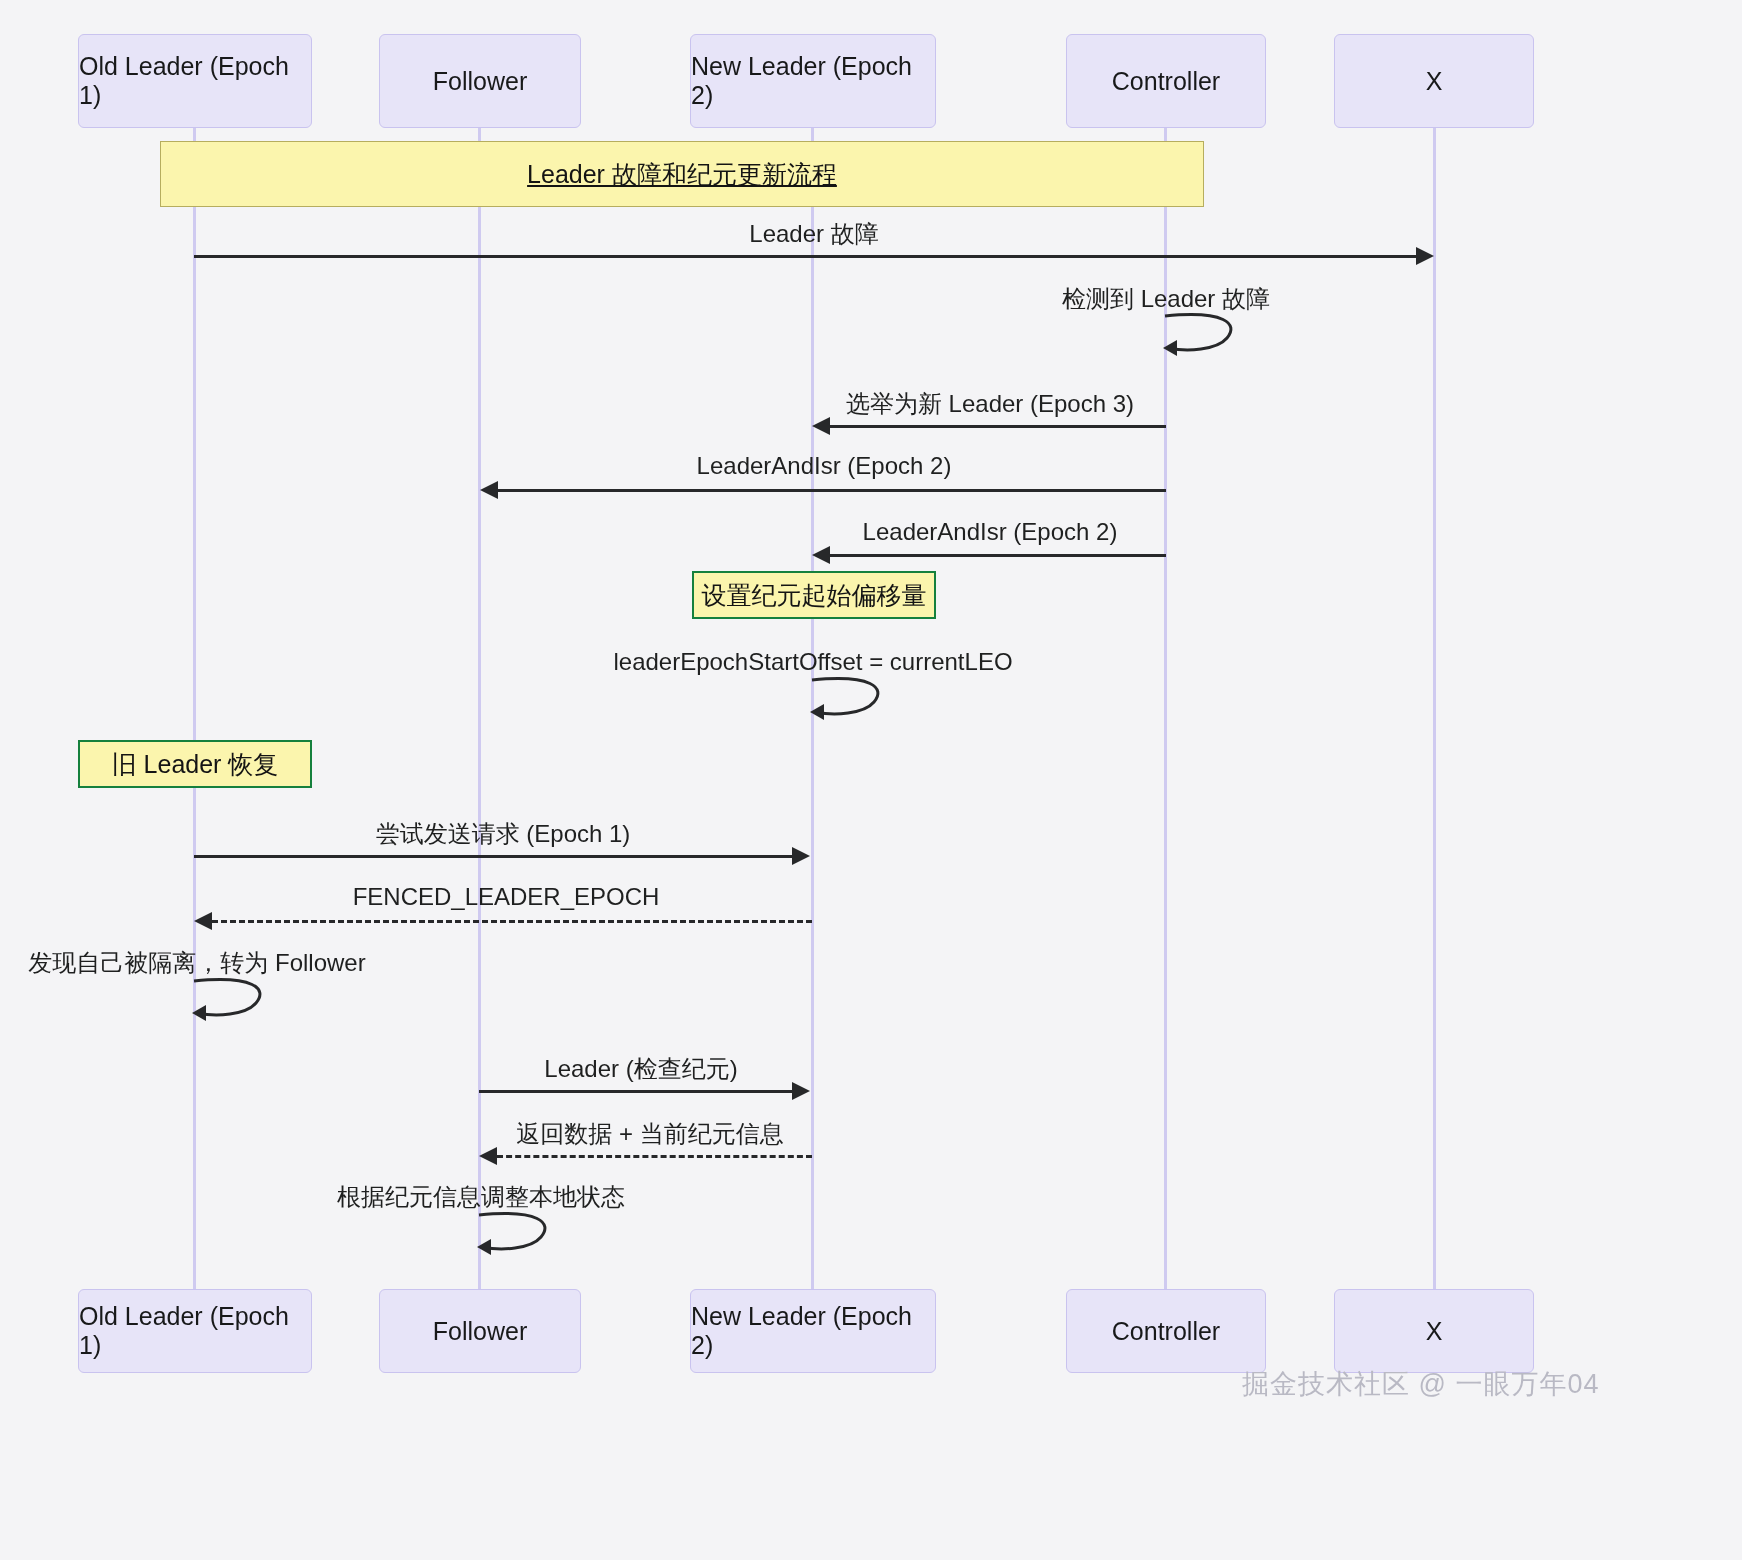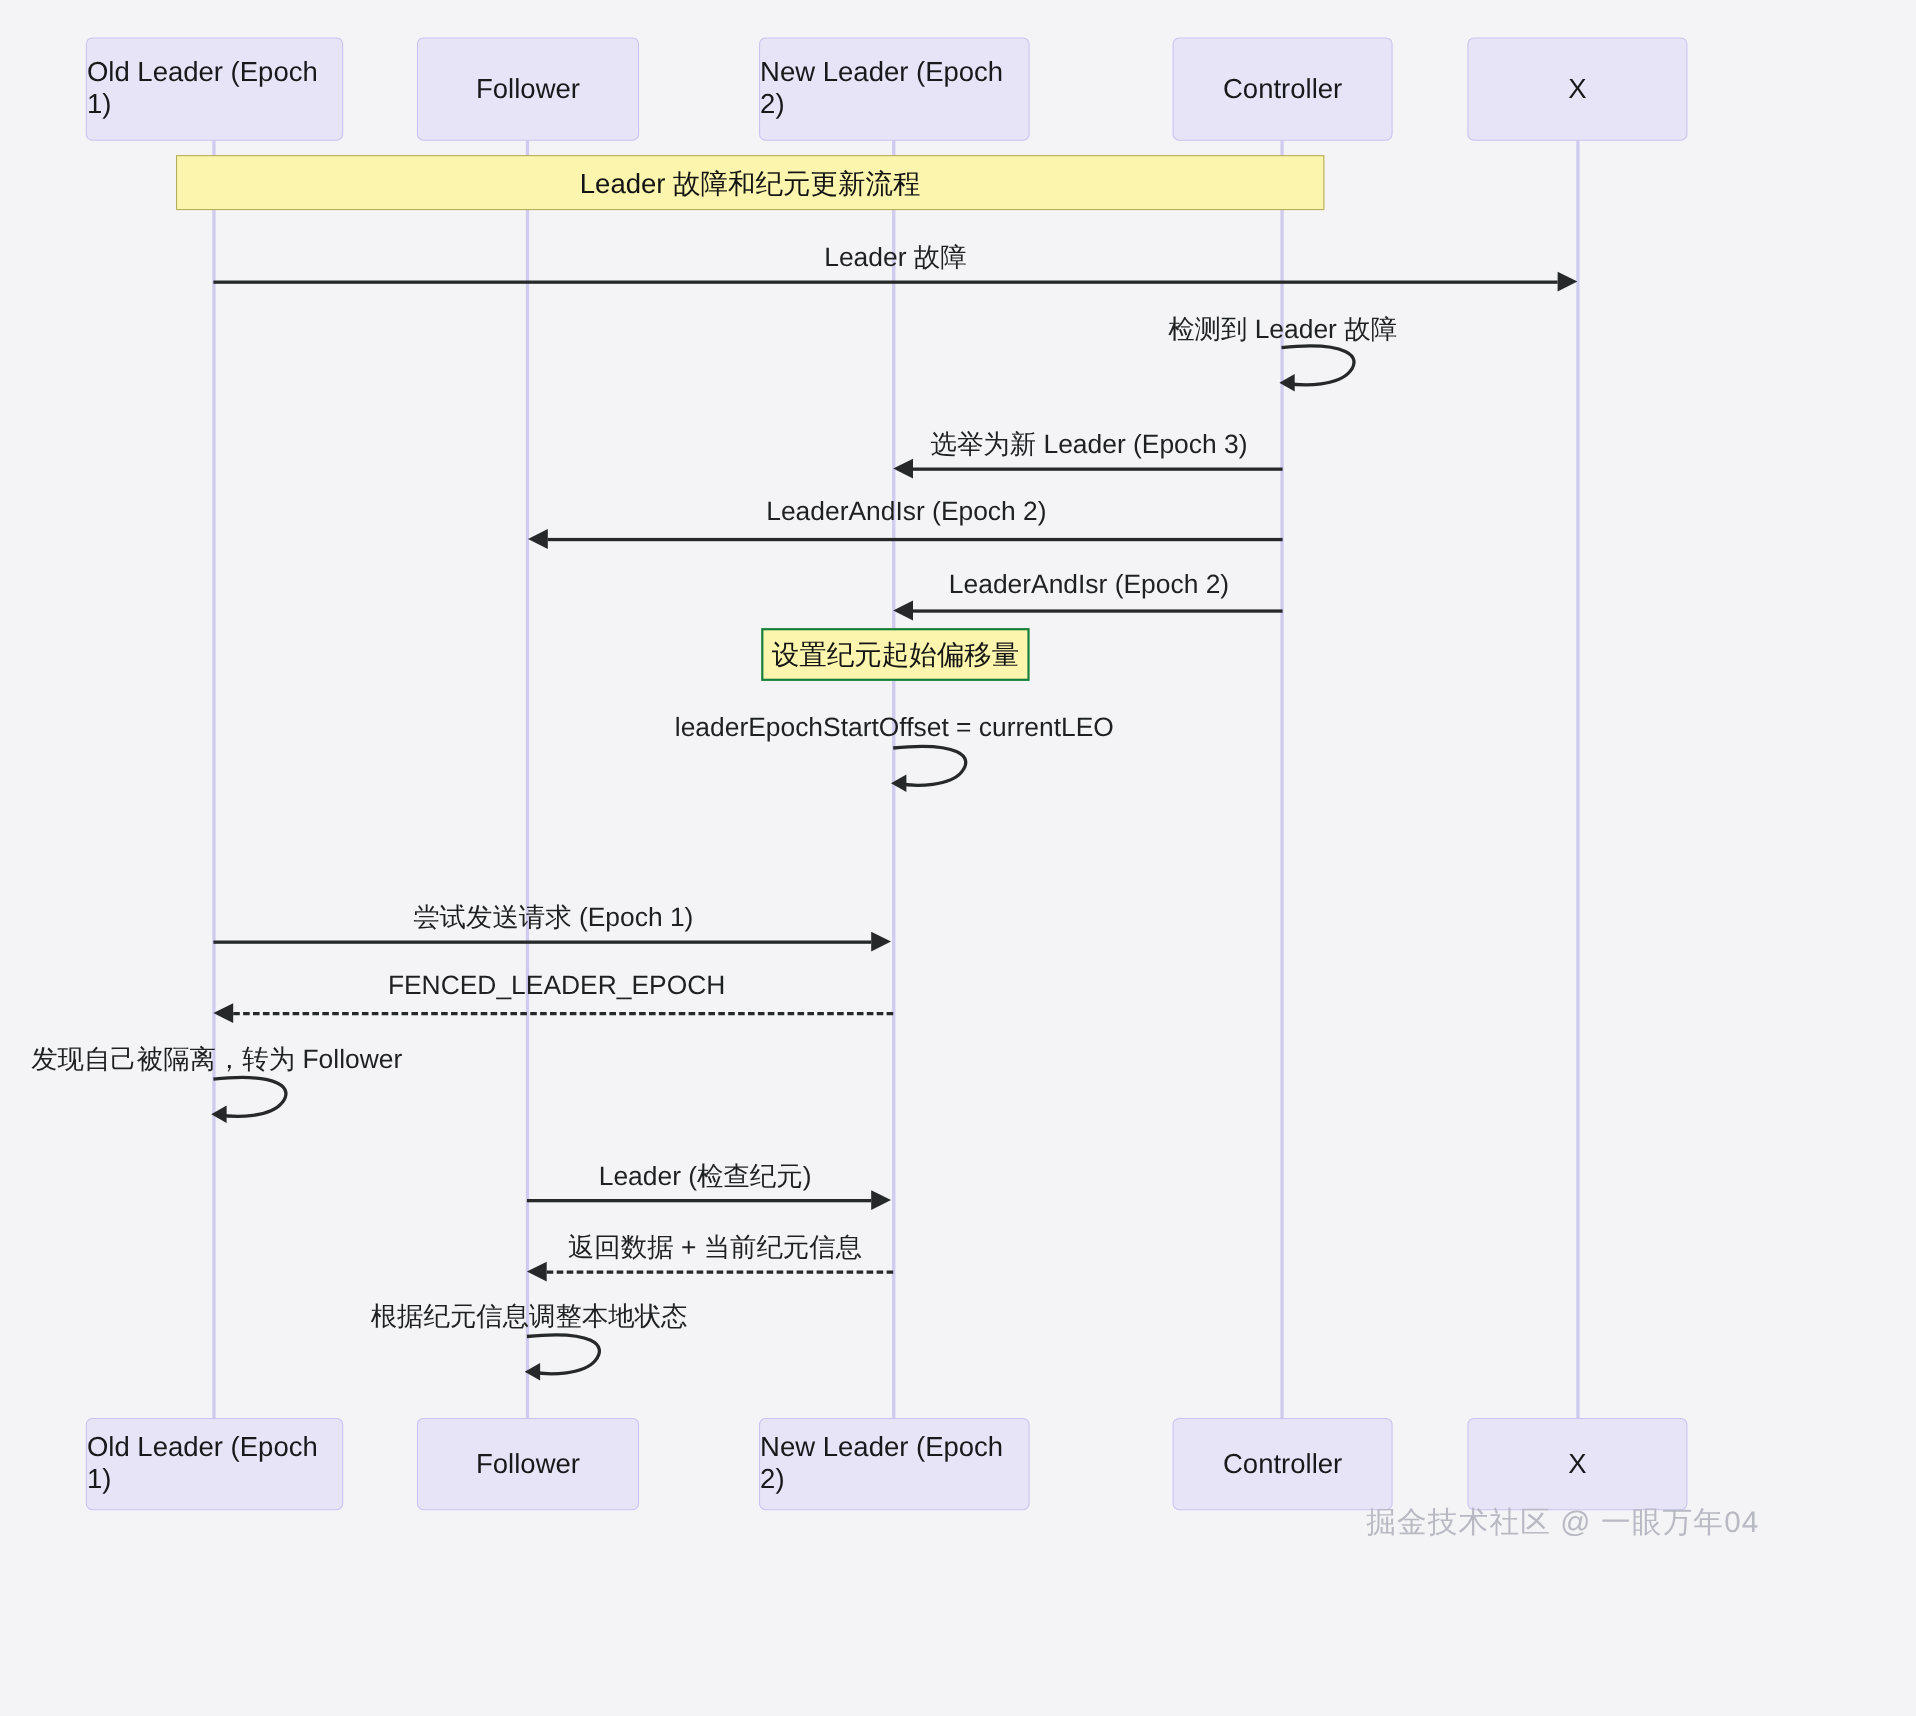--- a/index.html
+++ b/index.html
@@ -106,21 +106,21 @@
   <div class="actor" style="left:690px; top:34px; width:246px; height:94px;">
     <span>New Leader (Epoch 2)</span>
   </div>
   <div class="actor" style="left:1066px; top:34px; width:200px; height:94px;">
     <span>Controller</span>
   </div>
   <div class="actor" style="left:1334px; top:34px; width:200px; height:94px;">
     <span>X</span>
   </div>
 
-  <div class="banner" style="left:160px; top:141px; width:1044px; height:50px;">
+  <div class="banner" style="left:160px; top:141px; width:1044px; height:66px;text-decoration:underline;">
     <span>Leader 故障和纪元更新流程</span>
   </div>
 
   <div class="msg-label" style="left:814px; top:218px;">Leader 故障</div>
   <div class="arrow-line" style="left:194px; top:255px; width:1222px;"></div>
   <div class="arrow-head right" style="left:1416px; top:247px;"></div>
 
   <div class="msg-label" style="left:1166px; top:283px;">检测到 Leader 故障</div>
   <svg class="selfloop" style="left:1163px; top:310px;" width="80" height="48" viewBox="0 0 80 48">
     <path d="M2 6 C 62 0, 76 14, 64 28 C 54 40, 24 42, 6 38" fill="none" stroke="#27282a" stroke-width="3"></path>
@@ -142,20 +142,23 @@
   <div class="note" style="left:692px; top:571px; width:244px; height:48px;">
     <span>设置纪元起始偏移量</span>
   </div>
 
   <div class="msg-label" style="left:813px; top:648px;">leaderEpochStartOffset = currentLEO</div>
   <svg class="selfloop" style="left:810px; top:674px;" width="80" height="48" viewBox="0 0 80 48">
     <path d="M2 6 C 62 0, 76 14, 64 28 C 54 40, 24 42, 6 38" fill="none" stroke="#27282a" stroke-width="3"></path>
     <polygon points="14,30 14,46 0,38" fill="#27282a"></polygon>
   </svg>
 
+  <div class="note" style="left:78px; top:740px; width:234px; height:48px;">
+    <span>旧 Leader 恢复</span>
+  </div>
 
   <div class="msg-label" style="left:503px; top:818px;">尝试发送请求 (Epoch 1)</div>
   <div class="arrow-line" style="left:194px; top:855px; width:598px;"></div>
   <div class="arrow-head right" style="left:792px; top:847px;"></div>
 
   <div class="msg-label" style="left:506px; top:883px;">FENCED_LEADER_EPOCH</div>
   <div class="arrow-line dashed" style="left:212px; top:920px; width:600px;"></div>
   <div class="arrow-head left" style="left:194px; top:912px;"></div>
 
   <div class="msg-label" style="left:197px; top:947px;">发现自己被隔离，转为 Follower</div>

